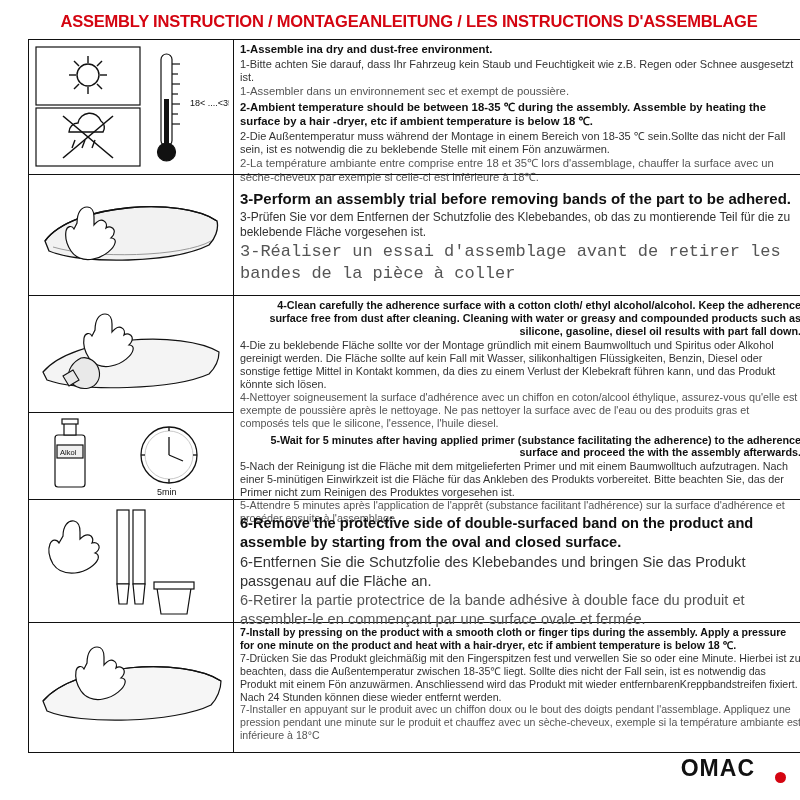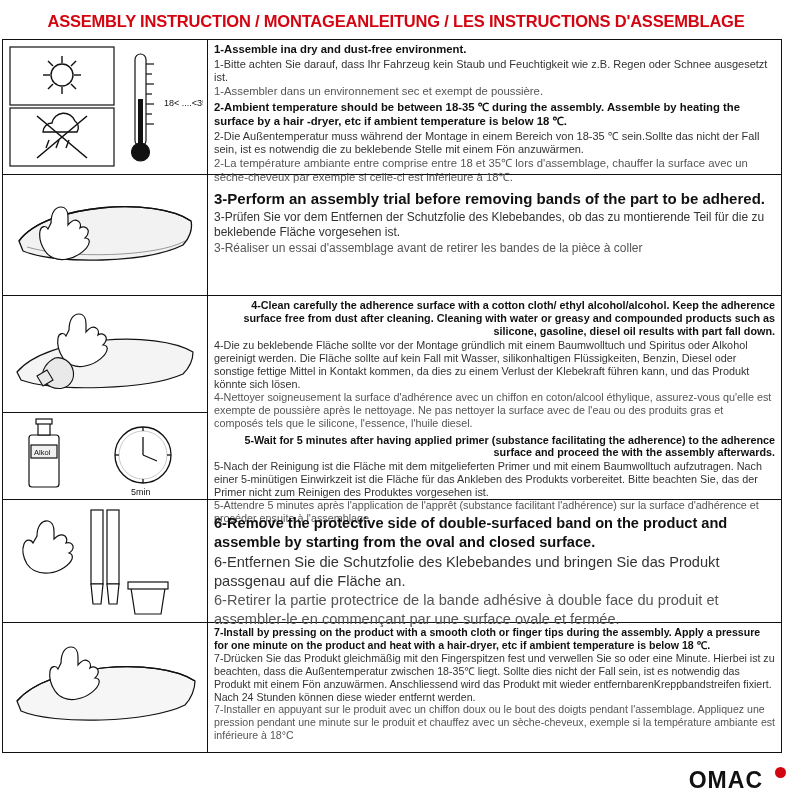--- a/index.html
+++ b/index.html
@@ -7,21 +7,21 @@
     width:800px;height:800px;
     background:#ffffff;
     font-family:"Liberation Sans", sans-serif;
     color:#1a1a1a;
     overflow:hidden;
   }
   .page{
     position:relative;
     width:800px;height:800px;
     box-sizing:border-box;
-    padding:8px 10px 0 2px;
+    padding:8px 10px 0 28px;
   }
   .title{
     text-align:center;
     font-weight:bold;
     font-size:16.5px;
     letter-spacing:-0.2px;
     color:#d40511;
     padding:4px 0 8px 0;
     white-space:nowrap;
   }
@@ -61,41 +61,41 @@
   .fr{ color:#555; }
 
   
   .r1 .en{font-size:11.3px;line-height:1.22;}
   .r1 .de{font-size:11px;line-height:1.22;}
   .r1 .fr{font-size:11.3px;line-height:1.22;}
   .r1 .blk{margin-bottom:3px;}
 
   .r2 .en{font-size:15px;line-height:1.3;}
   .r2 .de{font-size:12px;line-height:1.3;}
-  .r2 .fr{font-size:12px;line-height:1.3;}
+  .r2 .fr{font-size:17px;line-height:1.3;font-family:Liberation Mono, monospace;}
 
   .r3 .en{font-size:10.8px;line-height:1.2;text-align:right;}
   .r3 .de{font-size:10.8px;line-height:1.2;}
   .r3 .fr{font-size:10.8px;line-height:1.2;}
   .r3 .blk{margin-bottom:4px;}
 
   .r4 .en{font-size:14.6px;line-height:1.3;}
   .r4 .de{font-size:14.6px;line-height:1.3;}
   .r4 .fr{font-size:14.6px;line-height:1.3;}
 
   .r5 .en{font-size:10.6px;line-height:1.2;}
   .r5 .de{font-size:10.6px;line-height:1.2;}
   .r5 .fr{font-size:10.6px;line-height:1.2;}
   .footer{
     position:absolute;
     right:14px;
-    bottom:6px;
+    bottom:18px;
     display:flex;
-    align-items:flex-start;
-    gap:12px;
+    align-items:flex-end;
+    gap:20px;
   }
   .logo-text{
     font-size:23px;
     font-weight:bold;
     letter-spacing:1px;
     color:#111;
   }
   .logo-dot{
     width:11px;height:11px;border-radius:50%;
     background:#d40511;

